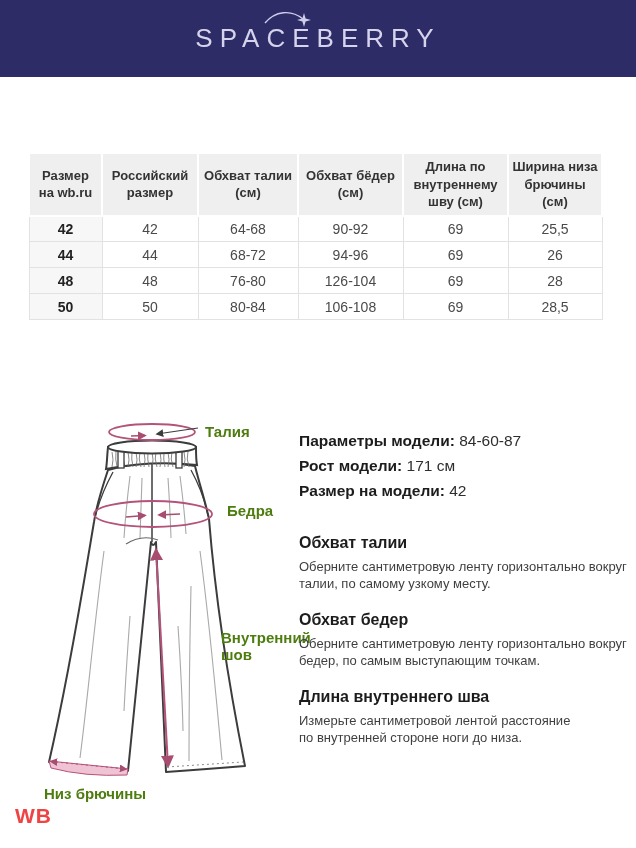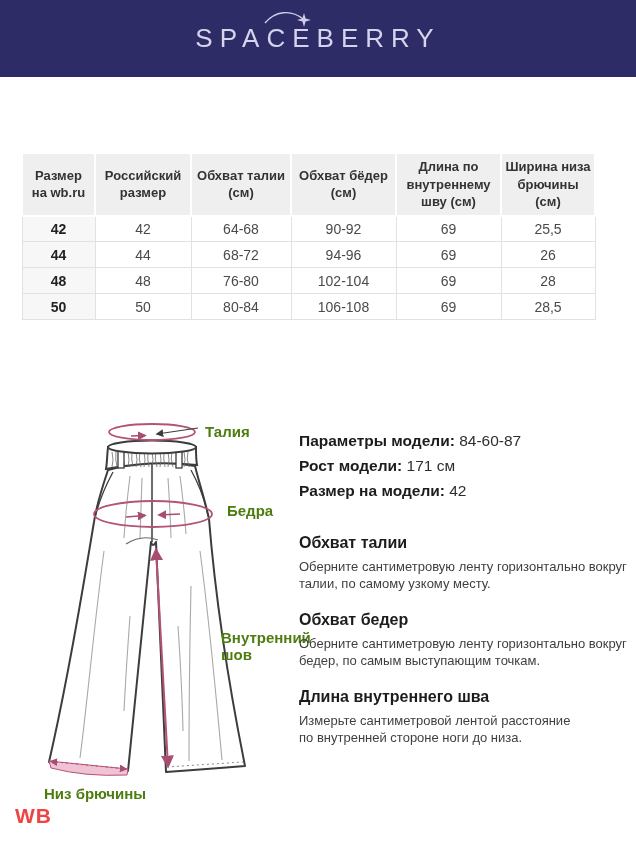--- a/index.html
+++ b/index.html
@@ -17,21 +17,21 @@
   }
   .logo-wrap { position:relative; }
   .logo-text {
     color:#d6d4ec; font-size:26px; font-weight:400; letter-spacing:7px;
     font-family:"Liberation Sans","DejaVu Sans",sans-serif;
   }
   .comet { position:absolute; left:68px; top:-16px; width:54px; height:30px; }
 
   
   .size-table {
-    position:absolute; left:21px; top:152px; width:573px;
+    position:absolute; left:28px; top:152px; width:573px;
     border-collapse:collapse; table-layout:fixed;
   }
   .size-table th {
     background:#efefef; border:2px solid #ffffff;
     font-size:13px; font-weight:600; color:#333333; line-height:1.35;
     text-align:center; vertical-align:middle; white-space:pre-line;
     height:60px; padding:4px 2px;
   }
   .size-table td {
     background:#ffffff; border:1px solid #e2e2e2;
@@ -127,21 +127,21 @@
         <td>44</td>
         <td>68-72</td>
         <td>94-96</td>
         <td>69</td>
         <td>26</td>
       </tr>
       <tr>
         <td class="size-col">48</td>
         <td>48</td>
         <td>76-80</td>
-        <td>102-104</td>
+        <td>126-104</td>
         <td>69</td>
         <td>28</td>
       </tr>
       <tr>
         <td class="size-col">50</td>
         <td>50</td>
         <td>80-84</td>
         <td>106-108</td>
         <td>69</td>
         <td>28,5</td>

